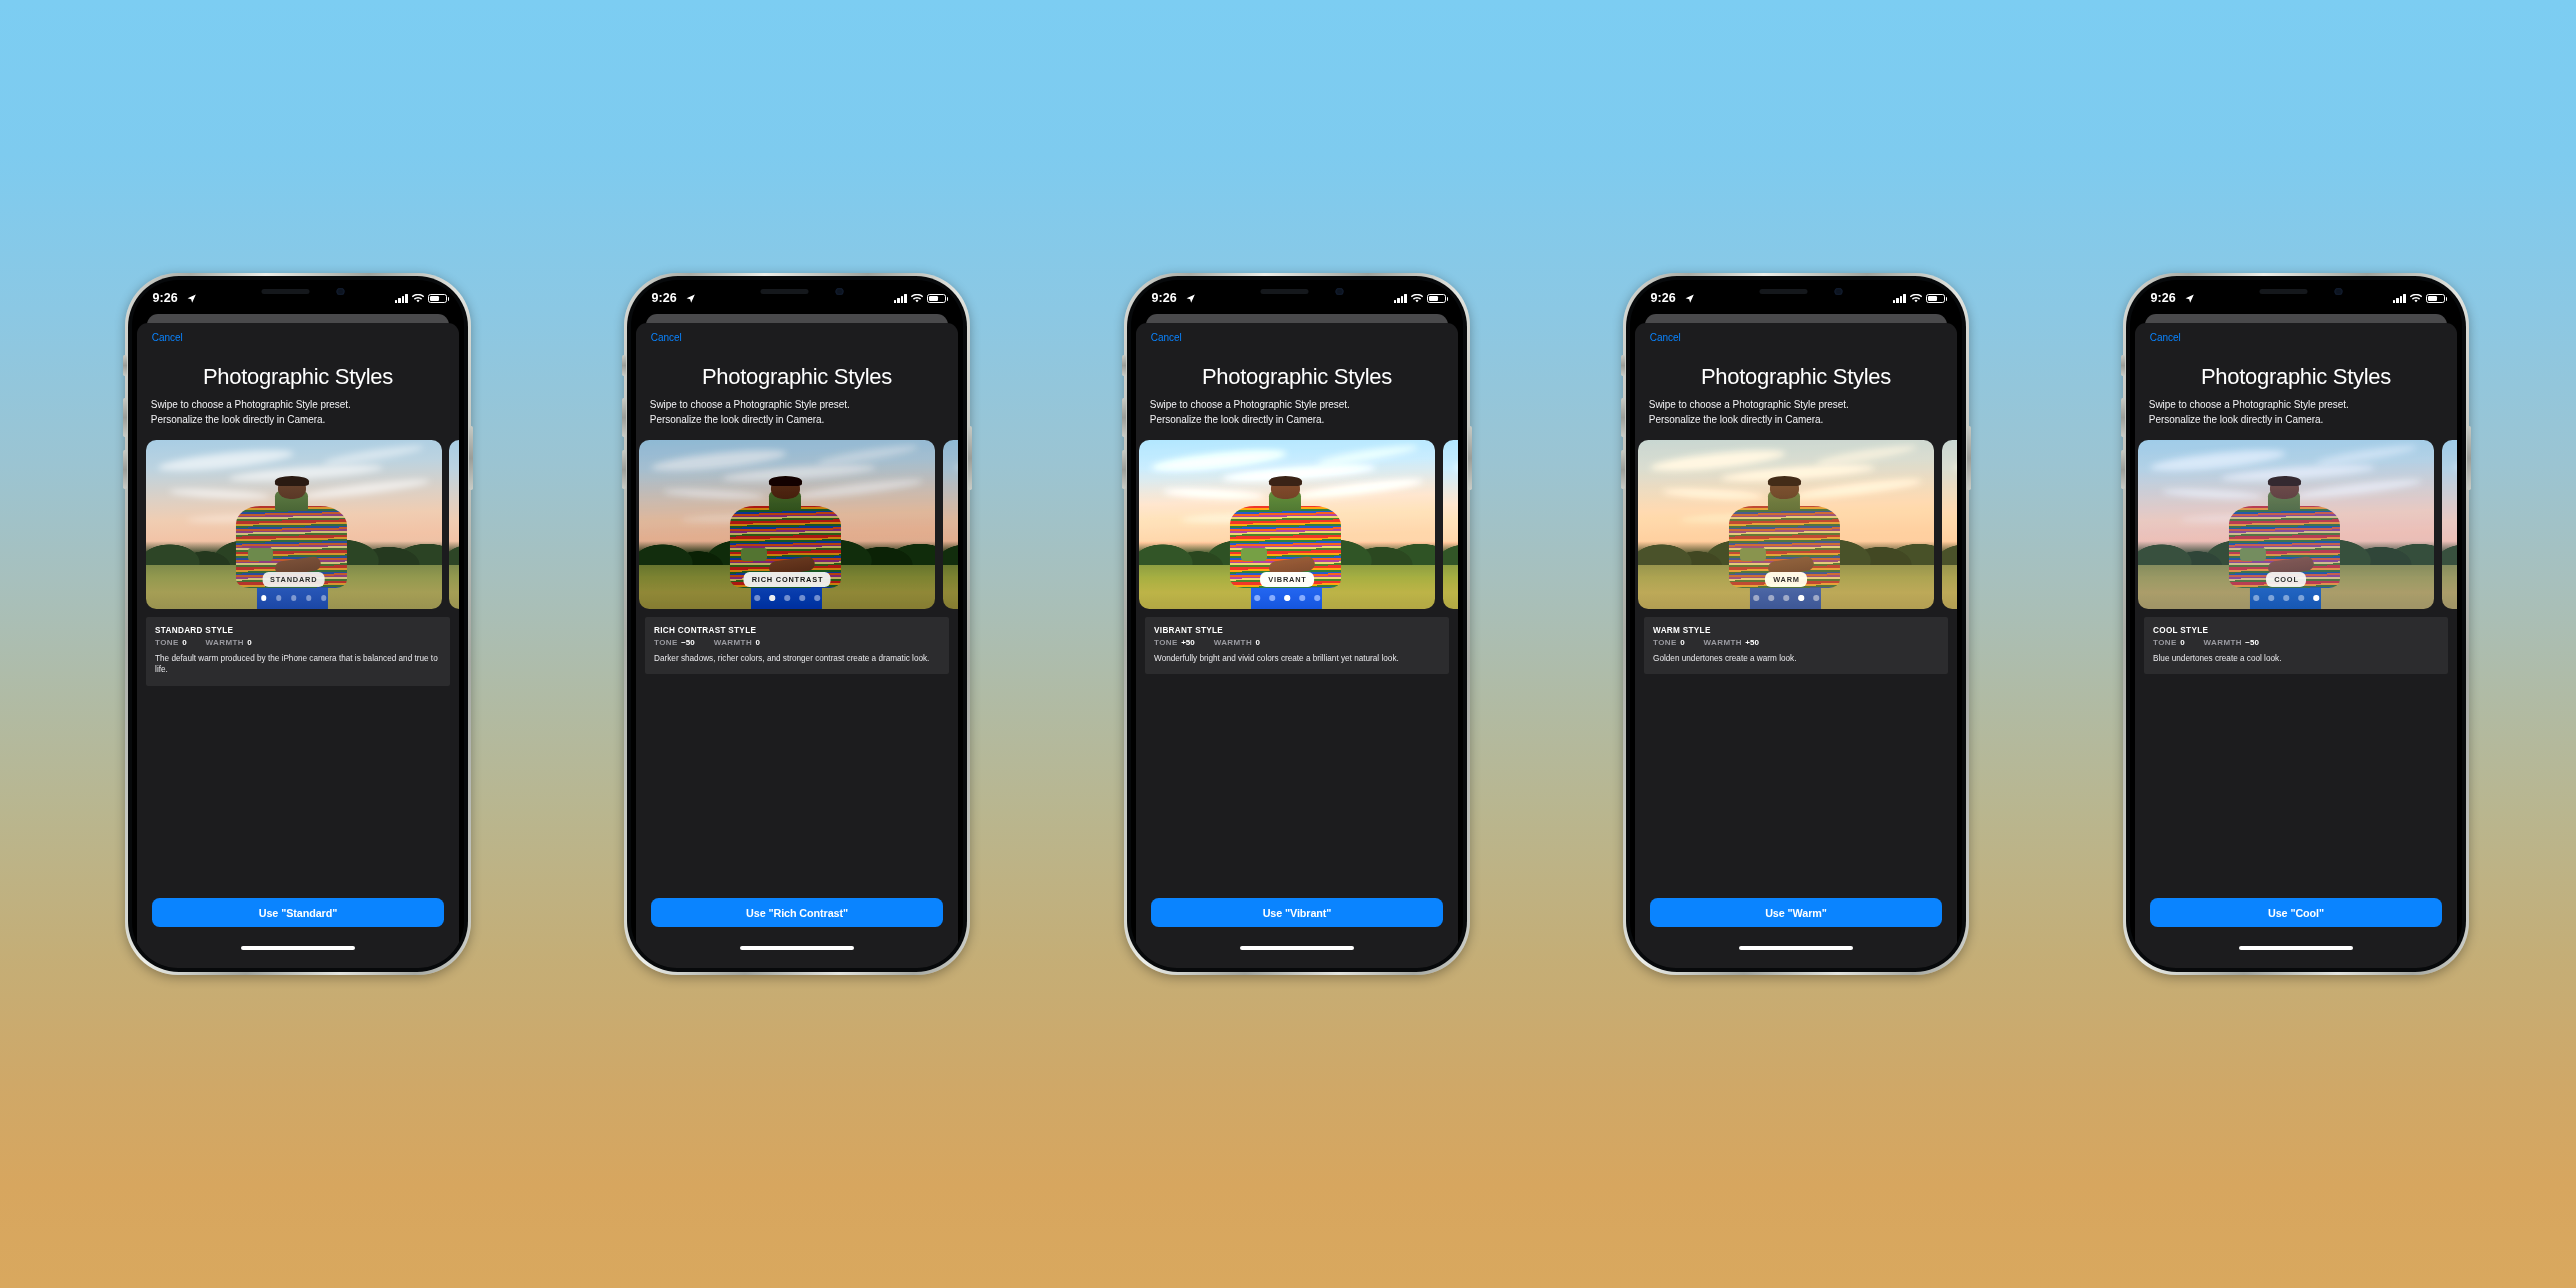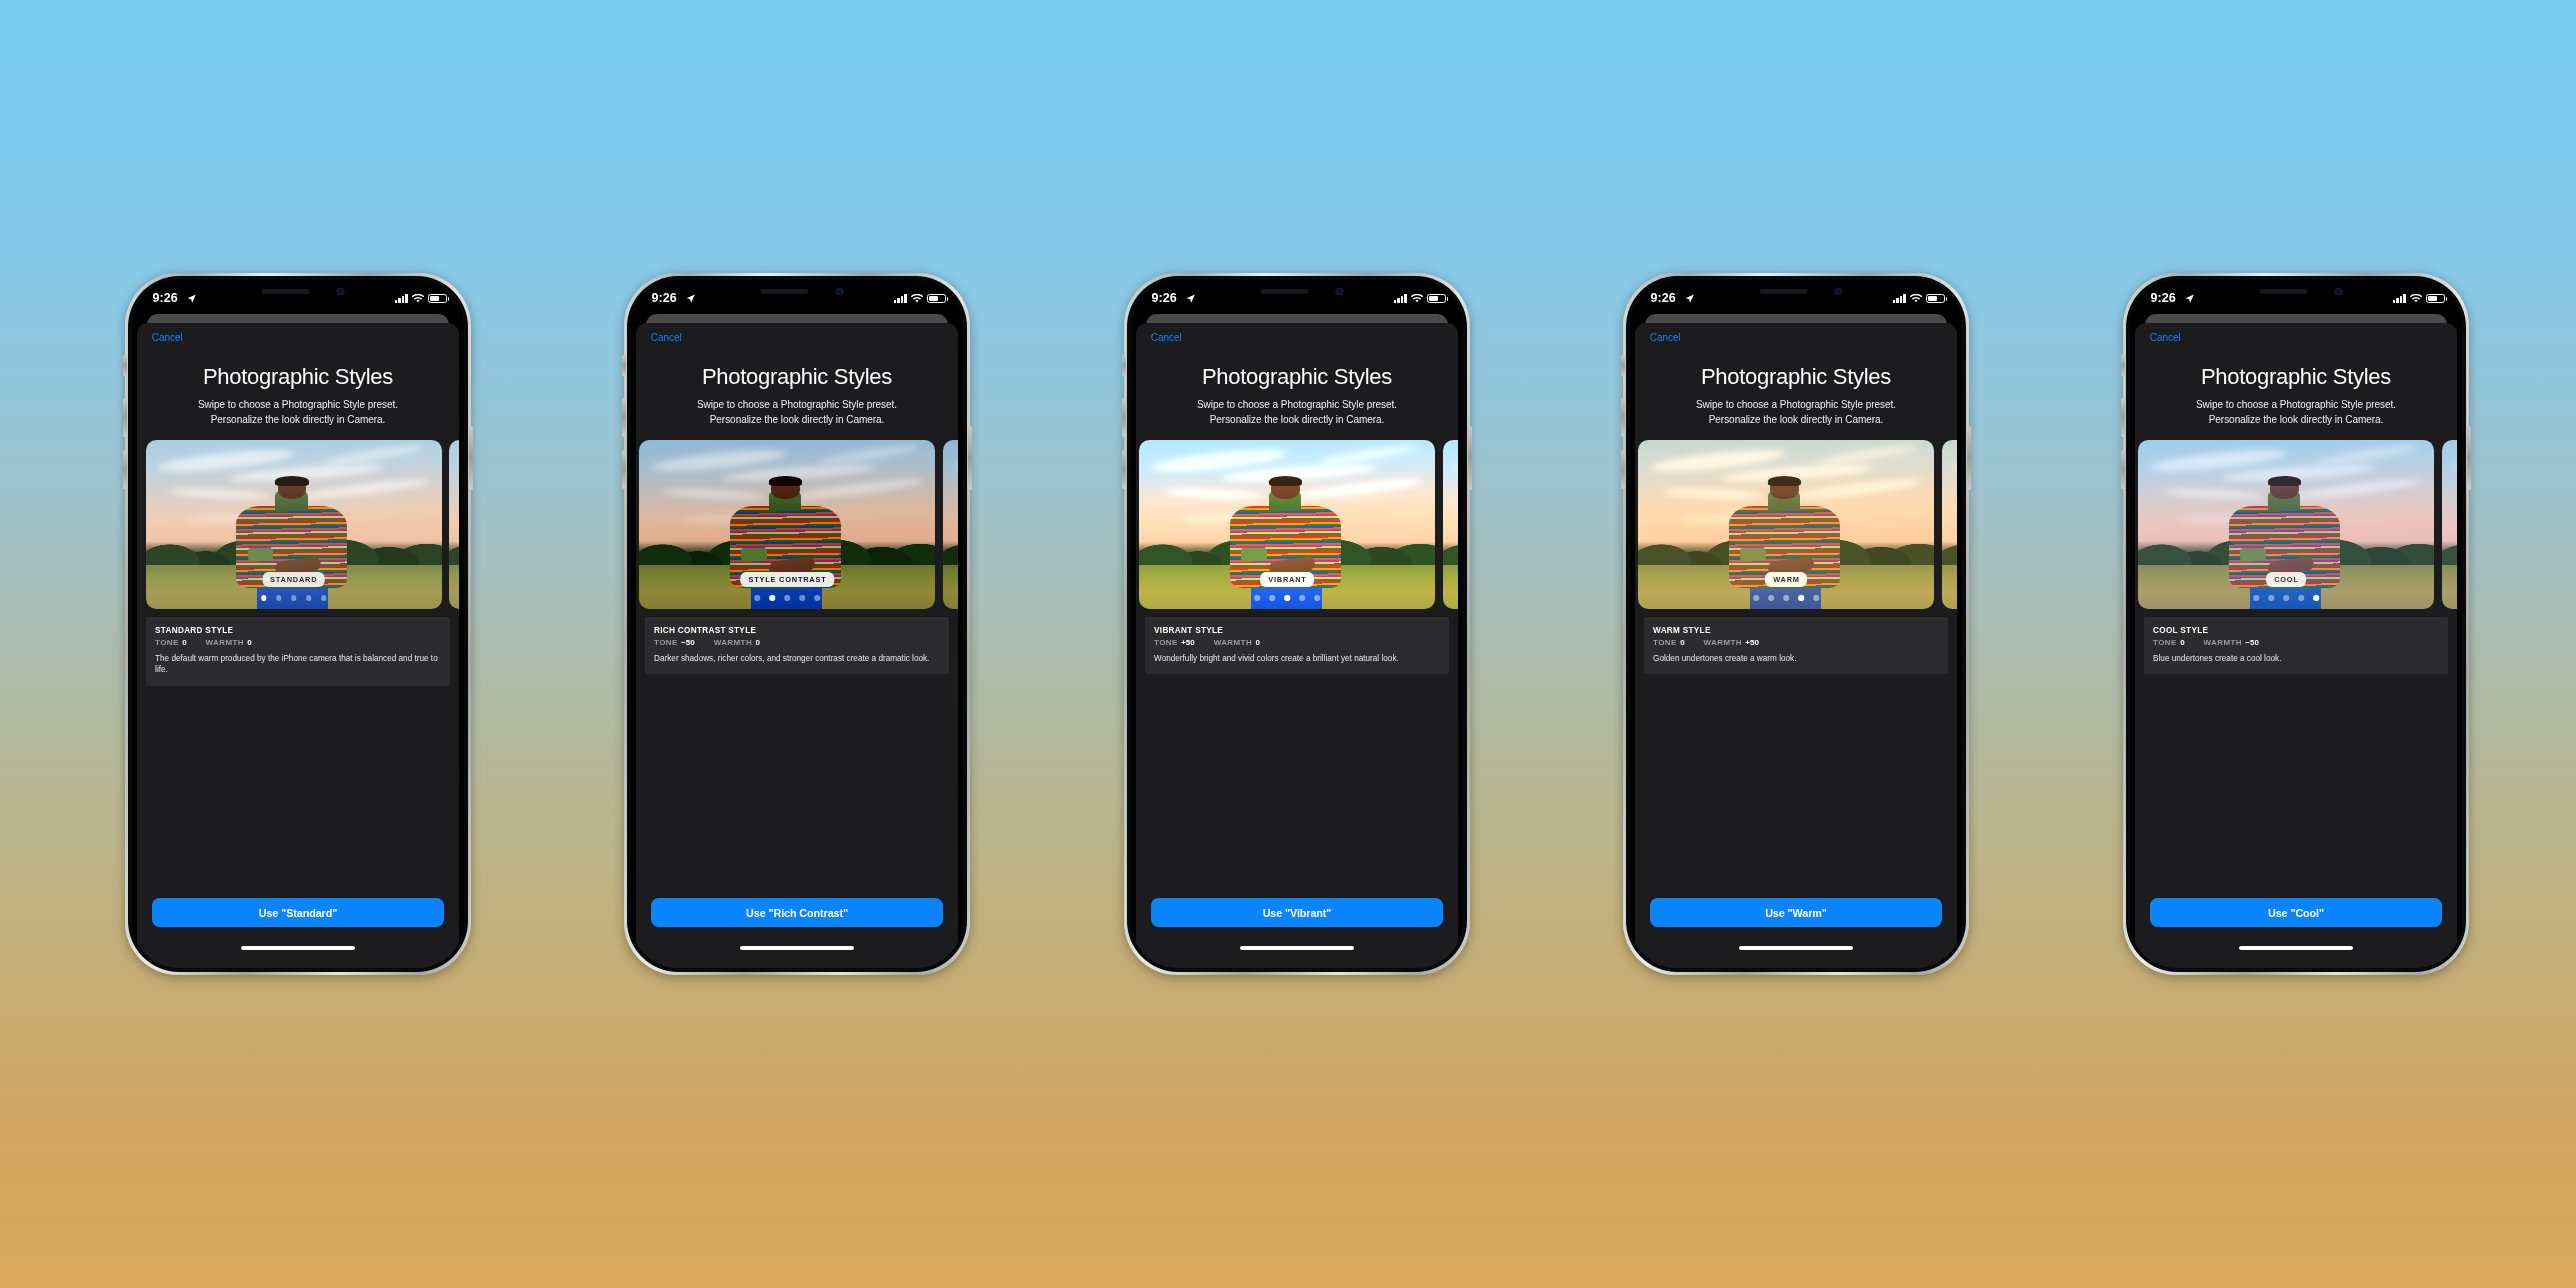--- a/index.html
+++ b/index.html
@@ -87,21 +87,21 @@
 
   .cancel {
     color:#0a84ff; font-size:10px; padding:10.3px 0 0 14.6px;
     line-height:1; cursor:pointer;
   }
   .title {
     text-align:center; color:#fff; font-size:22px; font-weight:normal;
     letter-spacing:-0.3px; margin-top:20.6px;
   }
   .subtitle {
-    text-align:center; color:#f2f2f5; font-size:10px; line-height:1.47;
+    text-align:left; color:#f2f2f5; font-size:10px; line-height:1.47;
     margin:8.6px 13.7px 0; letter-spacing:-0.04px;
   }
 
   
   .carousel {
     position:relative; margin-top:12px; height:169px; overflow:hidden;
   }
   .track { position:absolute; top:0; height:169px; display:flex; gap:7.7px; }
   .card {
     position:relative; width:296px; height:169px; border-radius:10.3px;
@@ -401,21 +401,21 @@
         <div class="skirt"></div>
         <div class="sweater"></div>
         <div class="cuff"></div>
         <div class="arm"></div>
         <div class="collar"></div>
         <div class="head"></div>
         <div class="hair"></div>
       </div>
     </div>
             <div class="tint" style="background:rgba(10,12,25,.10)"></div>
-            <div class="badge">STYLE CONTRAST</div>
+            <div class="badge">RICH CONTRAST</div>
             <div class="dots">
                   <i class=""></i>
                   <i class="on"></i>
                   <i class=""></i>
                   <i class=""></i>
                   <i class=""></i>
                 </div>
           </div>
           <div class="card" style="filter:contrast(1.22) saturate(1.12) brightness(.93)">
 

